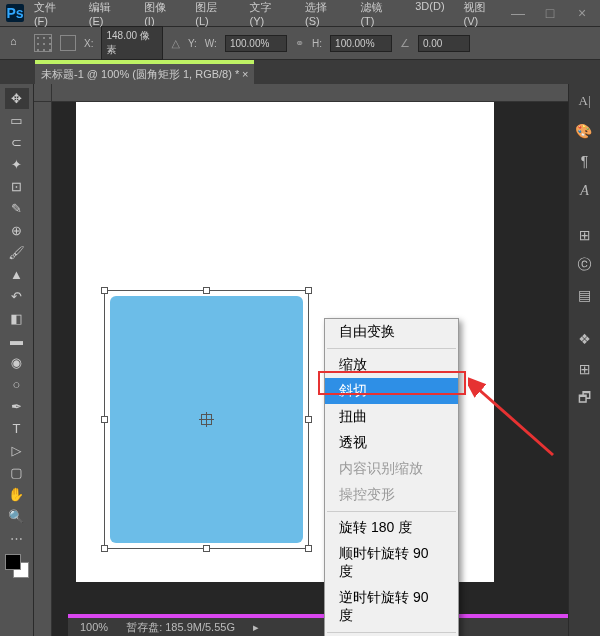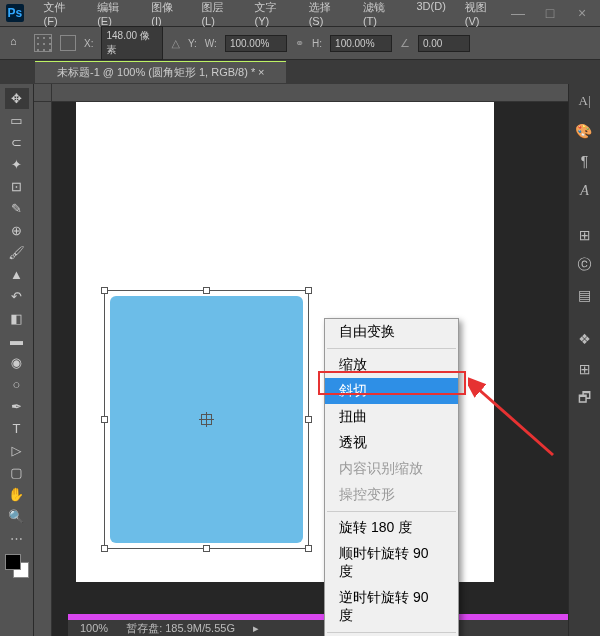--- a/index.html
+++ b/index.html
@@ -1,28 +1,28 @@
 <!DOCTYPE html>
 <html><head>
 <meta charset="utf-8">
 <style>
 *{margin:0;padding:0;box-sizing:border-box;font-family:"Microsoft YaHei",sans-serif;font-size:11px;user-select:none}
 body{background:#535353;width:600px;height:636px;overflow:hidden;position:relative}
 .titlebar{height:26px;background:#535353;display:flex;align-items:center;padding:0 6px;color:#ccc}
-.ps-logo{width:18px;height:18px;background:#001e36;color:#31a8ff;display:flex;align-items:center;justify-content:center;font-weight:bold;font-size:12px;border-radius:2px;margin-right:14px}
+.ps-logo{width:18px;height:18px;background:#001e36;color:#31a8ff;display:flex;align-items:center;justify-content:center;font-weight:bold;font-size:14px;border-radius:2px;margin-right:4px}
 .menubar{display:flex;gap:7px}
 .menuitem{padding:3px 6px;cursor:default}
 .winbtns{margin-left:auto;display:flex;gap:8px;color:#999}
 .winbtn{width:24px;text-align:center;font-size:14px}
 .optionbar{height:34px;background:#535353;border-top:1px solid #2a2a2a;border-bottom:1px solid #2a2a2a;display:flex;align-items:center;padding:0 10px;color:#ccc;gap:8px}
 .opt-icon{width:16px;height:16px;border:1px solid #888;display:inline-block}
 .opt-field{background:#3a3a3a;border:1px solid #222;padding:2px 4px;color:#ccc;width:62px;font-size:10px}
 .opt-lbl{font-size:10px;color:#bbb}
 .tabbar{height:24px;background:#3a3a3a;display:flex;align-items:center;padding-left:35px}
-.tab{background:#535353;padding:3px 22px;color:#ccc;font-size:10px;border-top:1px solid #bef264}
+.tab{background:#535353;padding:3px 6px;color:#ccc;font-size:10px;border-top:4px solid #bef264}
 .workspace{position:relative;height:552px;display:flex}
 .tools-left{width:34px;background:#535353;border-right:1px solid #2a2a2a;display:flex;flex-direction:column;align-items:center;padding-top:4px;gap:1px}
 .tool{width:24px;height:21px;display:flex;align-items:center;justify-content:center;color:#ccc;font-size:13px;position:relative}
 .tool.sel{background:#3a3a3a}
 .canvas-area{flex:1;background:#262626;position:relative;overflow:hidden}
 .ruler-h{position:absolute;top:0;left:18px;right:0;height:18px;background:#535353;border-bottom:1px solid #333}
 .ruler-v{position:absolute;top:18px;left:0;width:18px;bottom:0;background:#535353;border-right:1px solid #333}
 .ruler-c{position:absolute;top:0;left:0;width:18px;height:18px;background:#535353;border-right:1px solid #333;border-bottom:1px solid #333}
 .canvas{position:absolute;top:18px;left:42px;width:418px;height:480px;background:#fff}
 .shape{position:absolute;left:34px;top:194px;width:193px;height:247px;background:#6cbde8;border-radius:6px}
@@ -37,21 +37,21 @@
 .center:after{top:4px;left:-3px;height:1px;width:15px}
 .panels-right{width:32px;background:#3a3a3a;border-left:1px solid #2a2a2a;display:flex;flex-direction:column;align-items:center;padding-top:8px;gap:12px}
 .panel-ic{width:20px;height:18px;display:flex;align-items:center;justify-content:center;color:#bbb;font-size:14px}
 .ctxmenu{position:absolute;left:324px;top:318px;width:135px;background:#f0f0f0;border:1px solid #999;box-shadow:3px 3px 6px rgba(0,0,0,0.4);z-index:10}
 .ctx-item{padding:4px 14px;font-size:14px;color:#000;cursor:default}
 .ctx-item.dis{color:#9a9a9a}
 .ctx-item.hl{background:#2e8fe6;color:#fff}
 .ctx-sep{height:1px;background:#ccc;margin:3px 2px}
 .redbox{position:absolute;left:318px;top:371px;width:148px;height:24px;border:2px solid #e63232;z-index:11;pointer-events:none}
 .arrow{position:absolute;left:468px;top:375px;z-index:12;pointer-events:none}
-.statusbar{position:absolute;bottom:0;left:34px;right:0;height:22px;background:#3a3a3a;color:#bbb;display:flex;align-items:center;padding:0 12px;gap:18px;font-size:10px;border-top:6px solid #d946ef}
+.statusbar{position:absolute;bottom:0;left:34px;right:0;height:22px;background:#3a3a3a;color:#bbb;display:flex;align-items:center;padding:0 12px;gap:18px;font-size:10px;border-top:4px solid #d946ef}
 .swatch{width:24px;height:24px;position:relative;margin-top:4px}
 .sw-b{position:absolute;right:0;bottom:0;width:16px;height:16px;background:#fff;border:1px solid #888}
 .sw-f{position:absolute;left:0;top:0;width:16px;height:16px;background:#000;border:1px solid #888}
 </style>
 </head>
 <body>
 
 <div class="titlebar">
   <div class="ps-logo">Ps</div>
   <div class="menubar">

